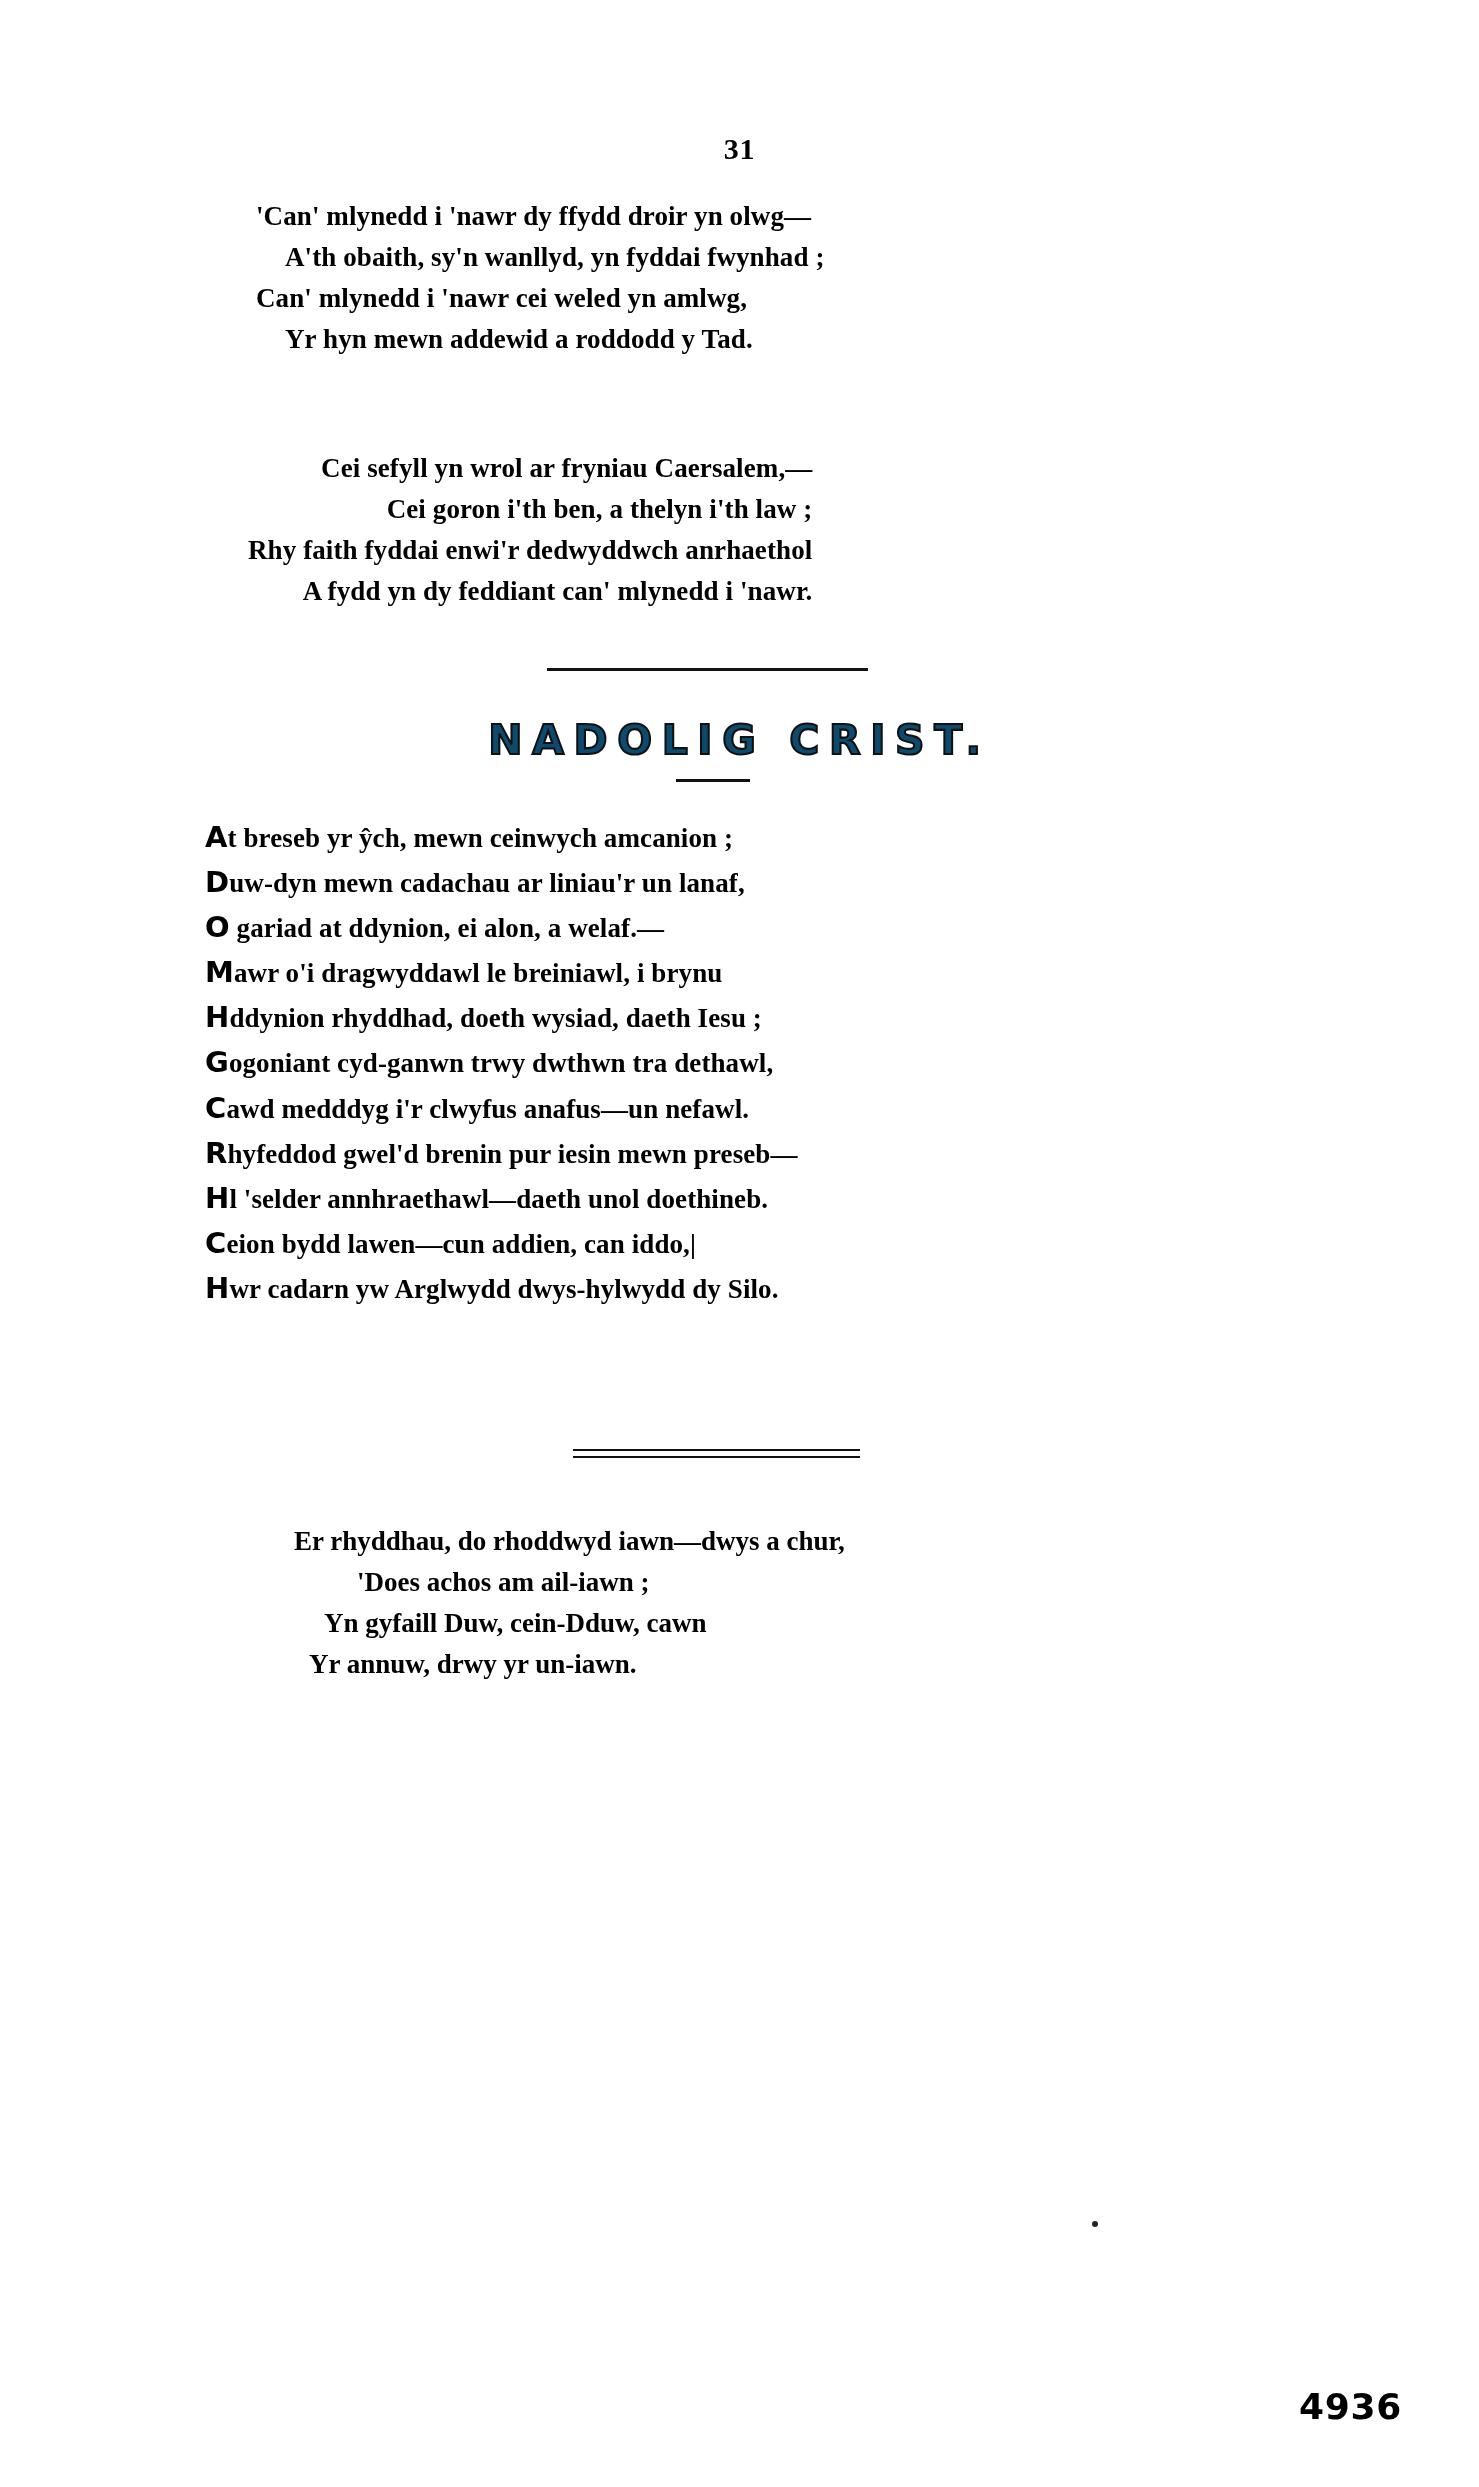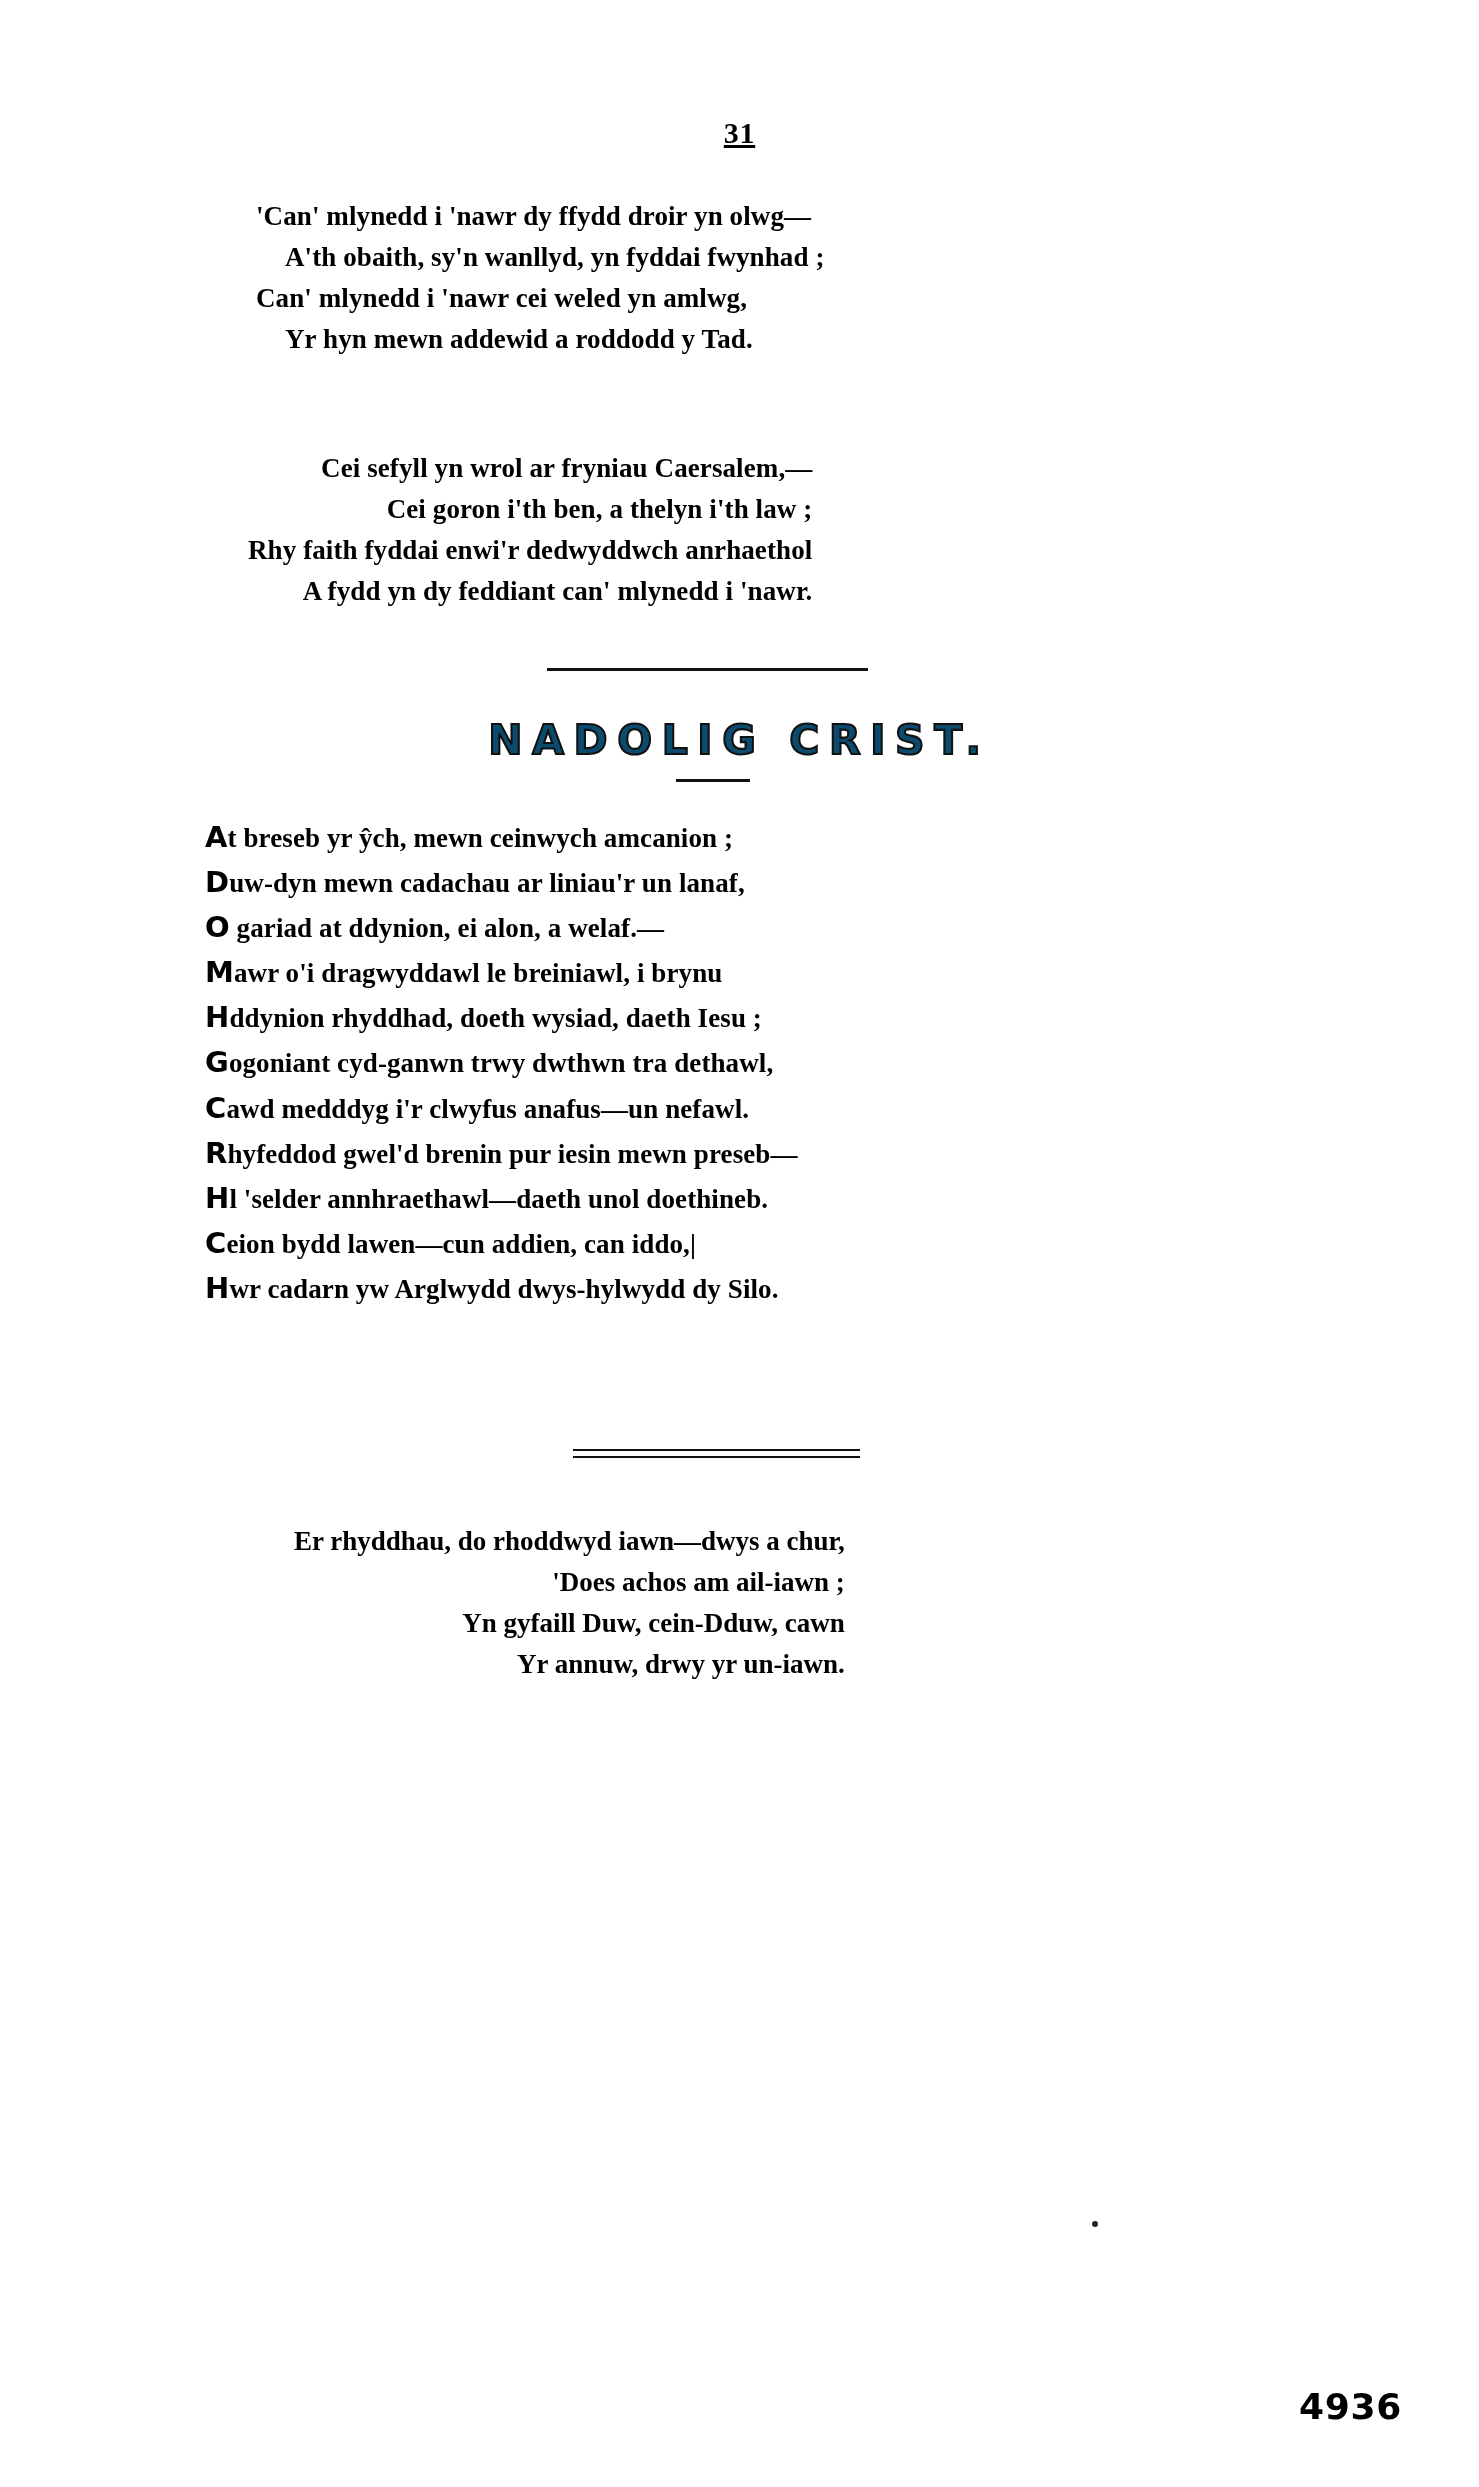--- a/index.html
+++ b/index.html
@@ -18,28 +18,27 @@
 
   .page {
     position: absolute;
     top: 0; left: 0;
     width: 1479px;
     height: 2487px;
   }
 
   .page-number {
     position: absolute;
-    top: 116px;
+    top: 132px;
     left: 0;
     width: 1479px;
     text-align: center;
     font-size: 30px;
     font-weight: bold;
     letter-spacing: 0.7px;
-    text-decoration: underline;
   }
 
   
   .stanza {
     position: absolute;
     font-size: 27px;
     line-height: 1.52;
     font-weight: bold;
     letter-spacing: 0.1px;
     margin-left: 17px;
@@ -126,21 +125,20 @@
     position: absolute;
     top: 1521px;
     left: 294px;
     font-size: 27px;
     line-height: 1.52;
     font-weight: bold;
   }
   #stanza-c .ln {
     white-space: pre;
     display: block;
-    text-align: right;
   }
   #stanza-c .c1 { padding-left: 0; }
   #stanza-c .c2 { padding-left: 63px; }
   #stanza-c .c3 { padding-left: 30px; }
   #stanza-c .c4 { padding-left: 15px; }
 
   
   .speck {
     position: absolute;
     top: 2221px;

